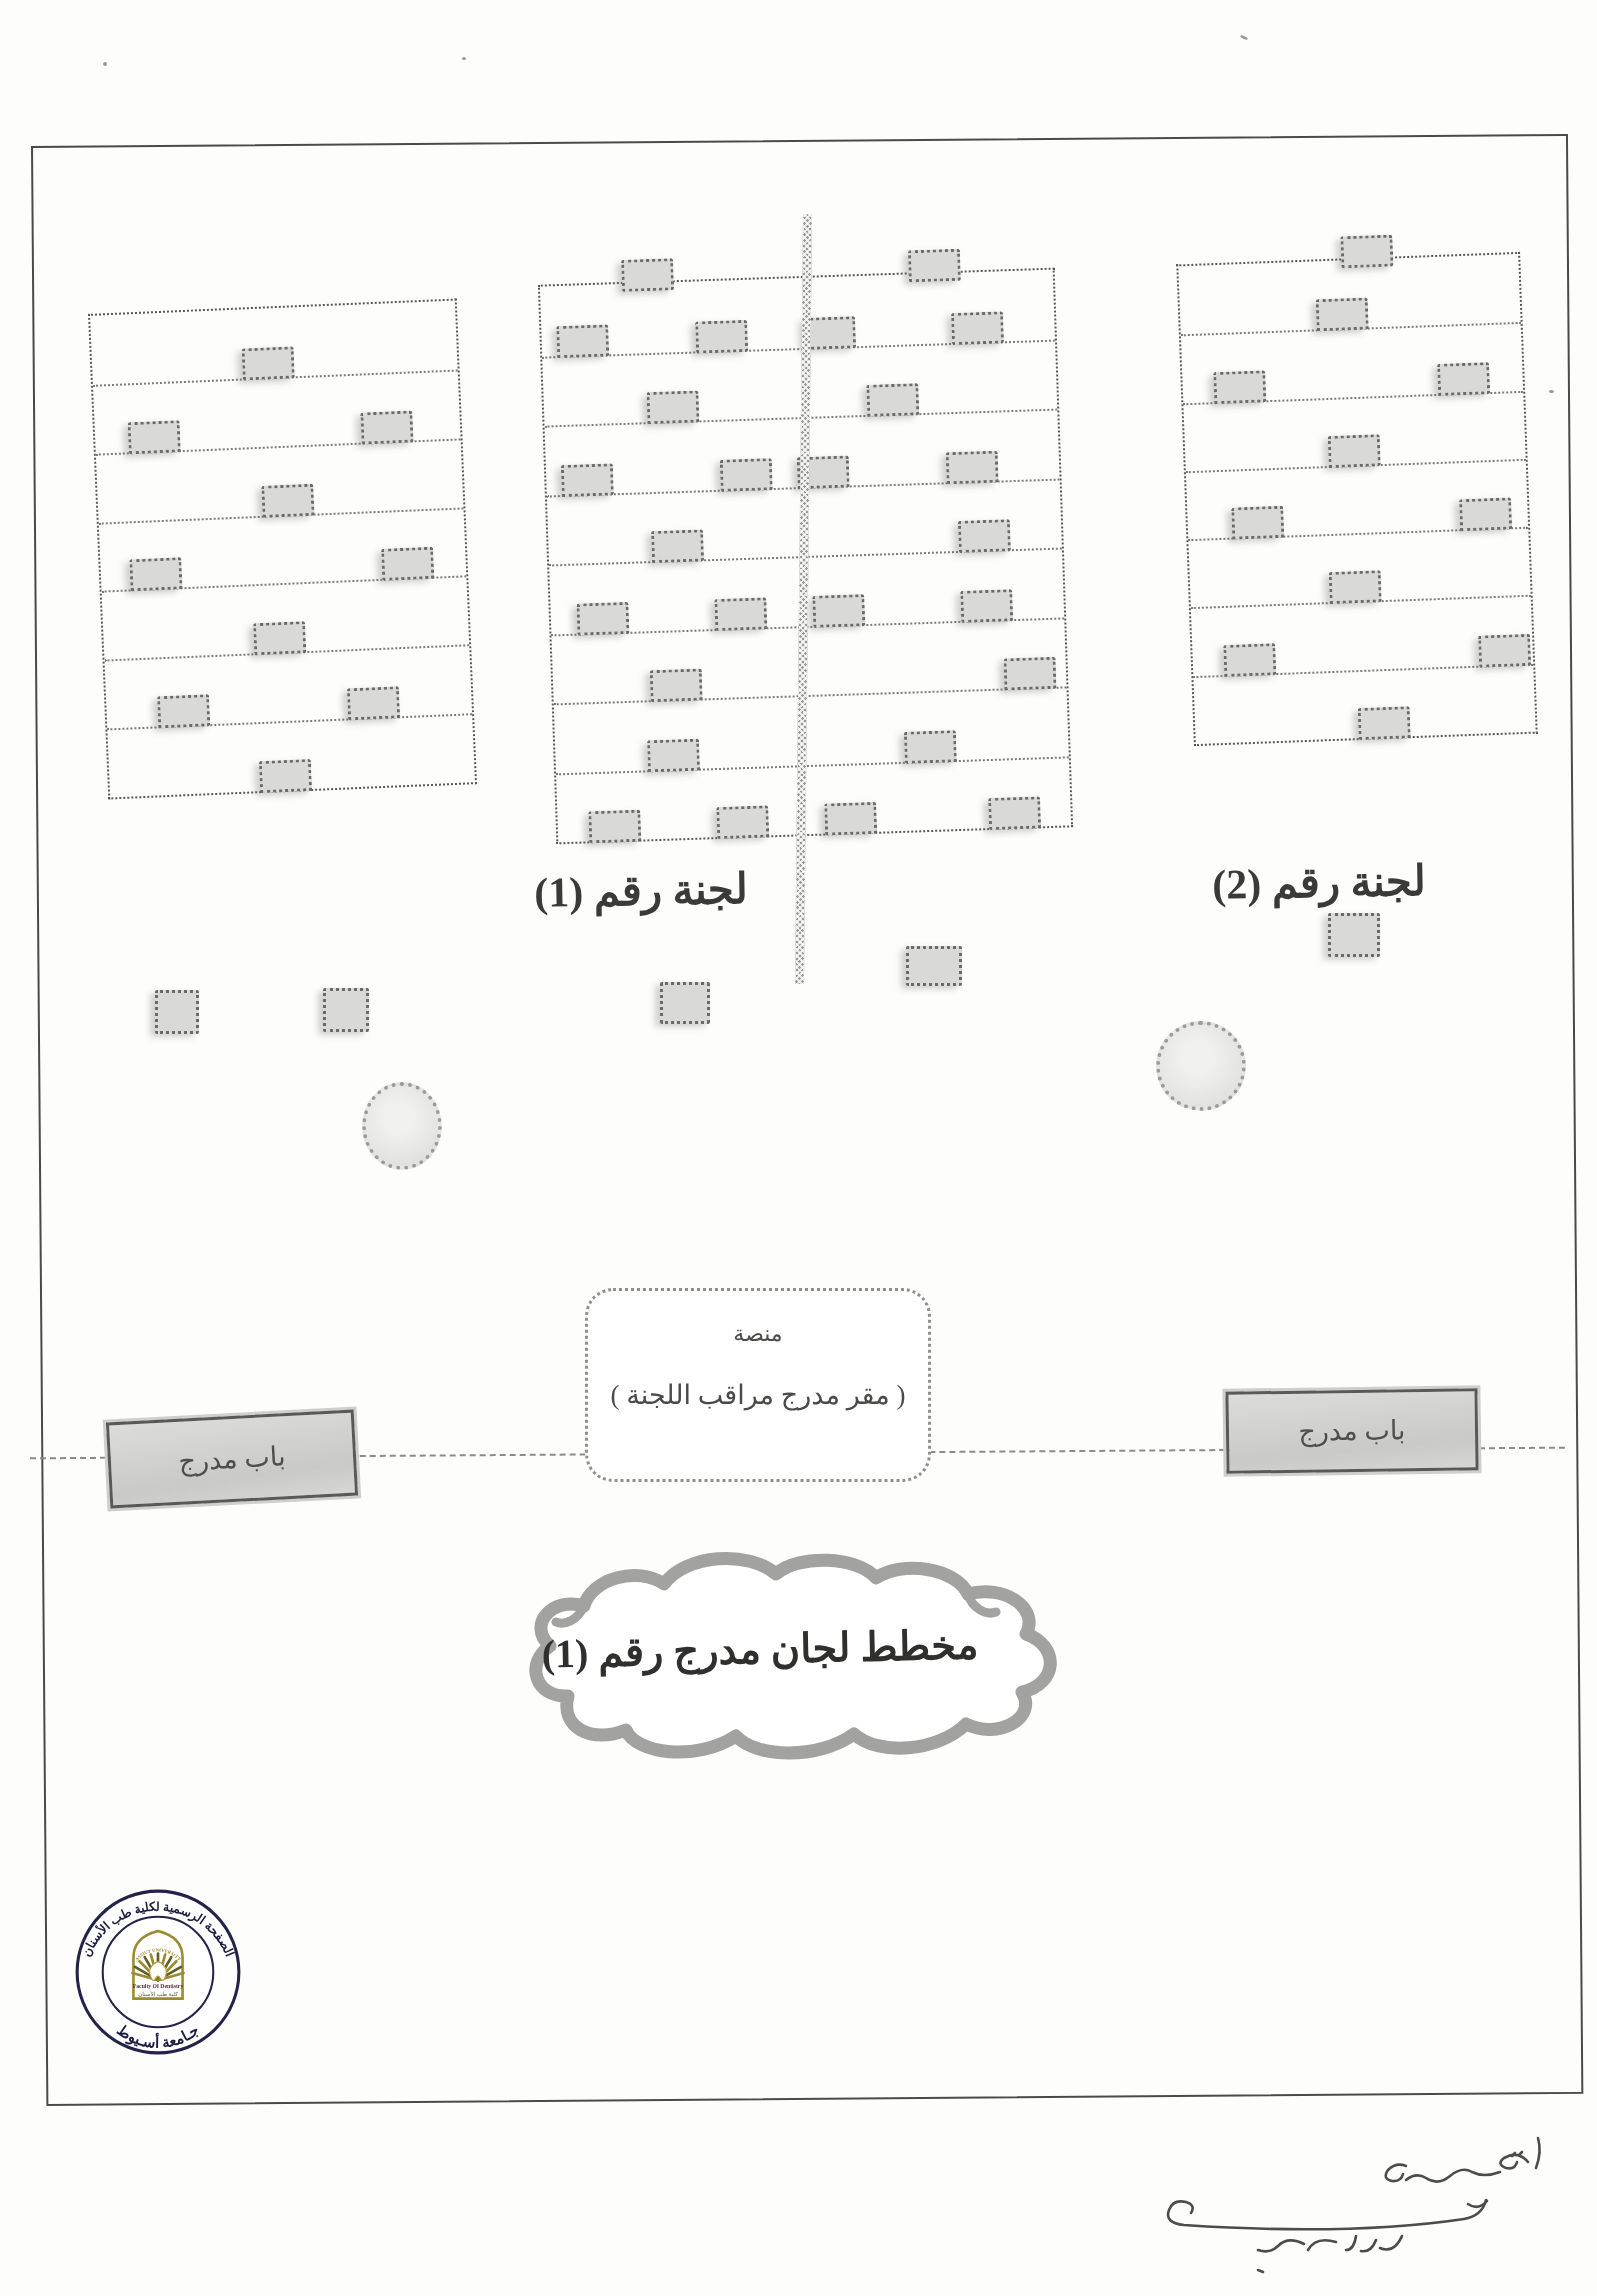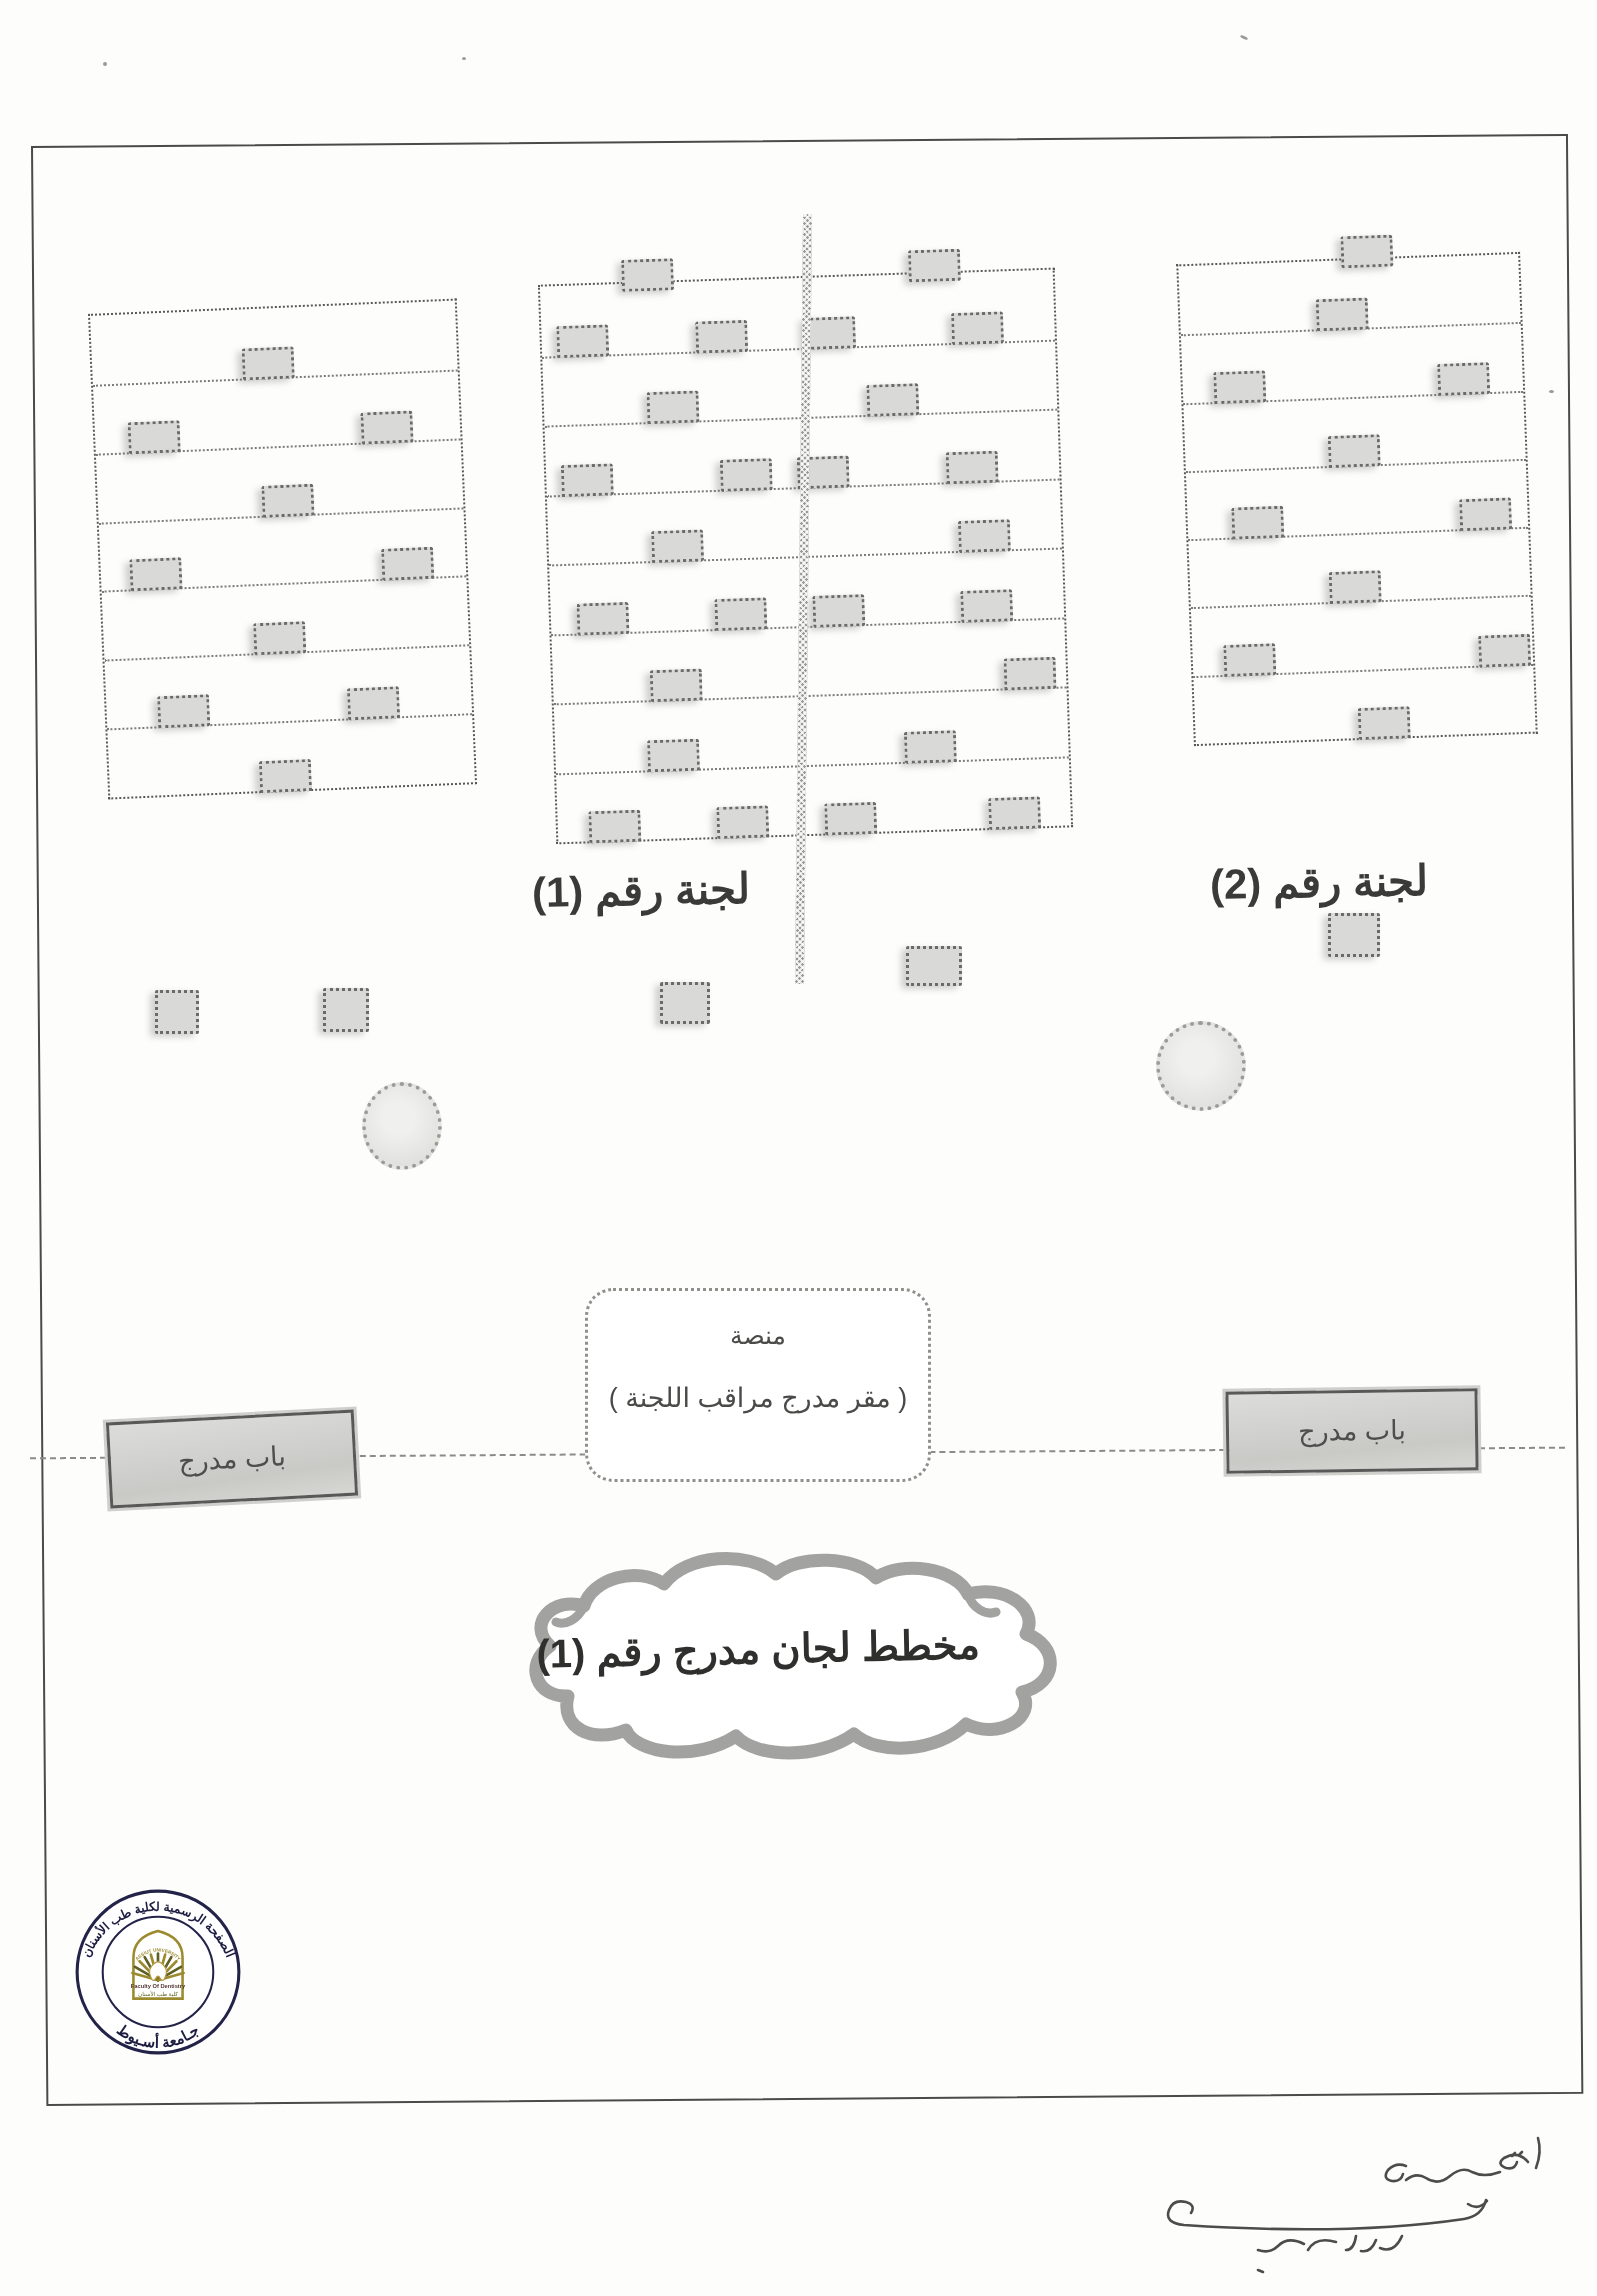--- a/index.html
+++ b/index.html
@@ -1,17 +1,17 @@
 <!DOCTYPE html>
 <html lang="ar"><head>
 <meta charset="utf-8">
 <style>
   html,body{margin:0;padding:0;background:#e9e9e9;}
   .sheet{position:relative;width:1597px;height:2296px;background:#fdfdfc;overflow:hidden;
-         font-family:Liberation Sans, sans-serif;color:#3d3d3d;}
+         font-family:Liberation Serif, serif;color:#3d3d3d;}
   .abs{position:absolute;}
   
   .page-border{left:31px;top:146px;width:1533px;height:1956px;border:2.5px solid #4a4a48;
                transform:rotate(-0.45deg);transform-origin:top left;}
   
   .block{position:absolute;border:2px dotted #585856;background:transparent;}
   .row-line{position:absolute;left:0;width:100%;height:0;border-top:2px dotted #7b7b78;}
   .desk{position:absolute;width:46px;height:26px;background:#d9d9d7;border:3px dotted #6a6a68;
         border-radius:3px;box-shadow:-5px 3px 6px rgba(110,110,110,.30);}
   .desk.small{border-radius:2px;}
@@ -24,21 +24,21 @@
      transform:rotate(0.6deg);z-index:2;}
   
   .committee-label{font-size:42px;font-weight:bold;color:#3a3a38;direction:rtl;text-align:center;
                    transform:rotate(-1deg);white-space:nowrap;}
   
   .guide-line{left:30px;top:1452px;width:1535px;height:0;border-top:2px dashed #8b8b88;
               transform:rotate(-0.4deg);z-index:1;}
   
   .platform{left:585px;top:1288px;width:340px;height:188px;background:#fff;
             border:3px dotted #8f8f8c;border-radius:28px;z-index:3;text-align:center;direction:rtl;}
-  .platform .l1{margin-top:30px;font-size:25px;color:#4a4a48;}
+  .platform .l1{margin-top:30px;font-size:22px;color:#4a4a48;}
   .platform .l2{margin-top:32px;font-size:27px;color:#4a4a48;}
   
   .door{position:absolute;background:linear-gradient(175deg,#dcdcda,#c9c9c6 70%,#d6d6d3);
         border:3px solid #595957;box-shadow:0 0 0 3px #cfcfcc;z-index:3;
         display:flex;align-items:center;justify-content:center;}
   .door span{font-size:27px;color:#4e4e4c;direction:rtl;}
   .door-left{left:108px;top:1416px;width:242px;height:80px;transform:rotate(-3deg);}
   .door-right{left:1226px;top:1390px;width:246px;height:76px;transform:rotate(-0.8deg);}
   
   .cloud-wrap{left:498px;top:1546px;width:600px;height:245px;z-index:2;}

